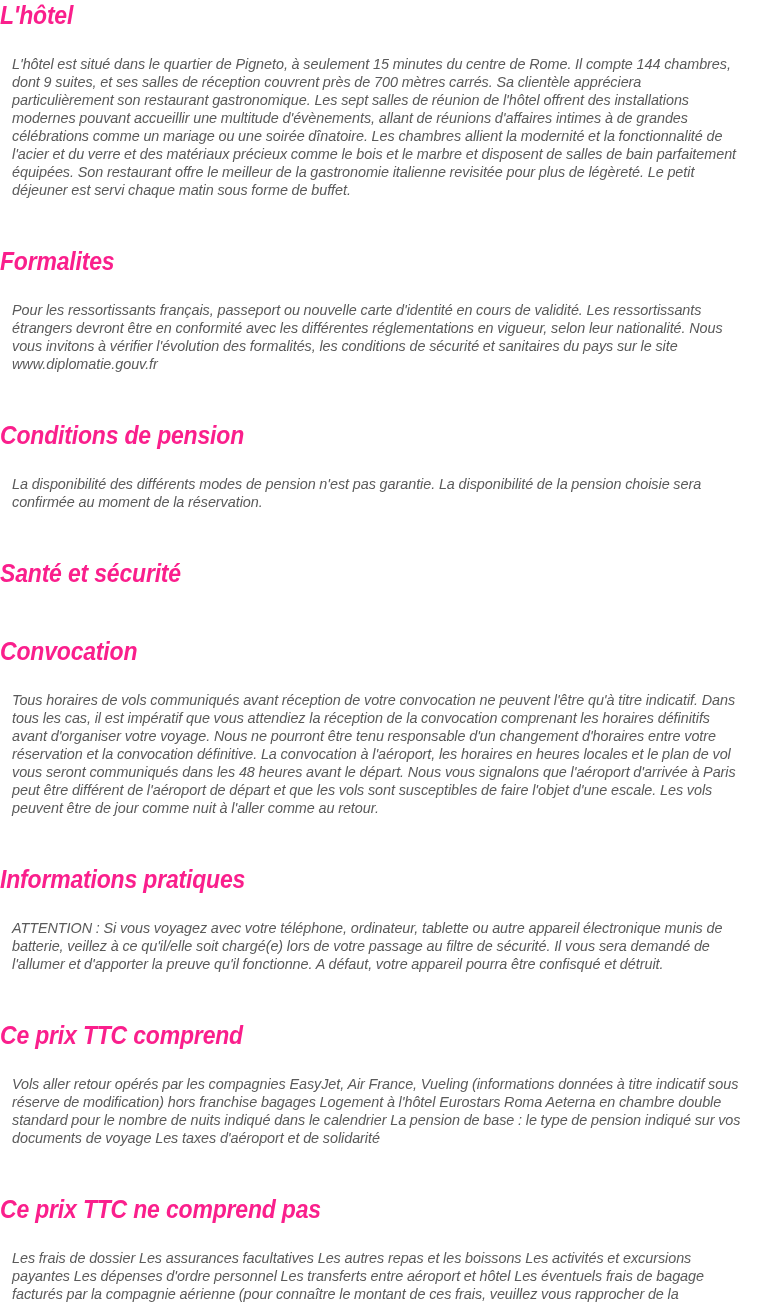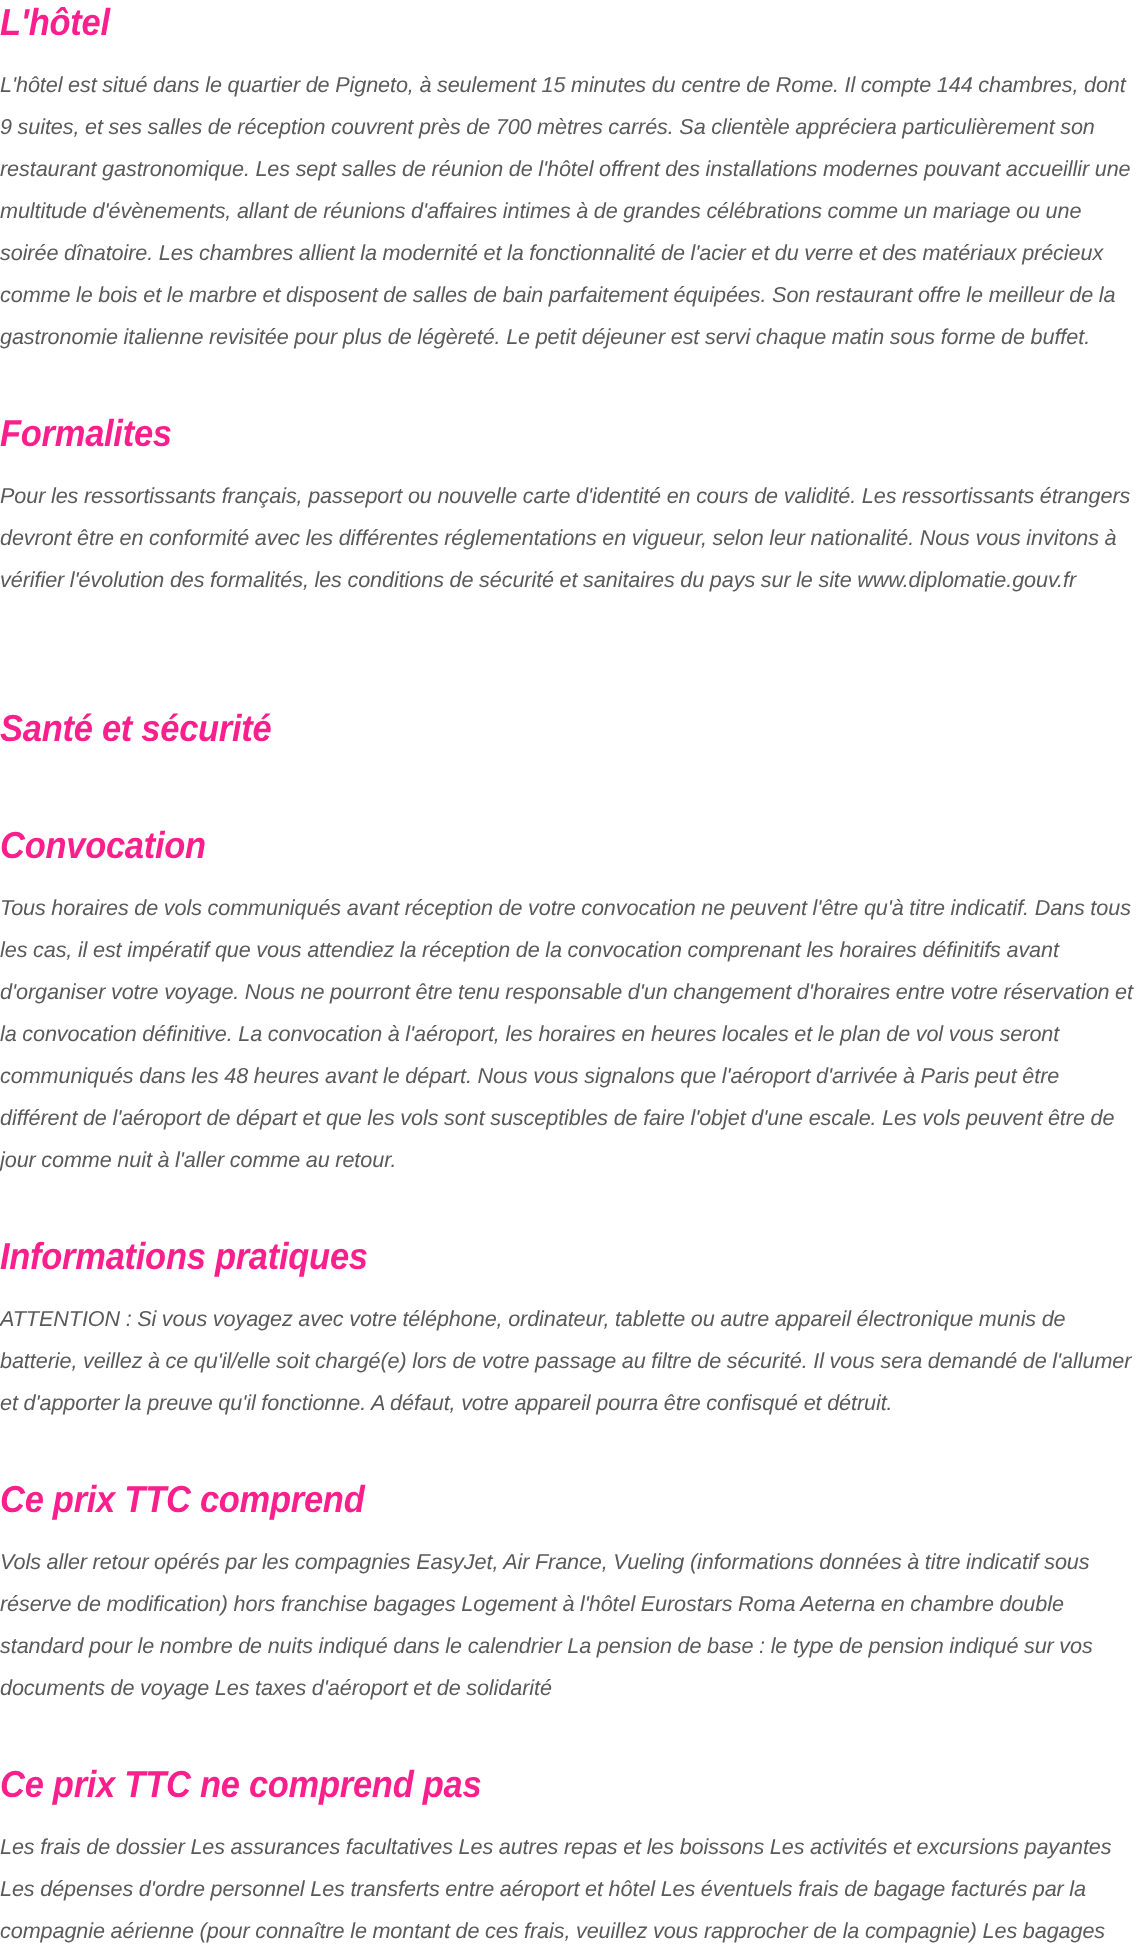--- a/index.html
+++ b/index.html
@@ -41,23 +41,23 @@
     transform: scaleX(0.92);
     transform-origin: left center;
     white-space: nowrap;
   }
 
   p.section-body {
     font-family: "Liberation Sans", "DejaVu Sans", sans-serif;
     font-style: italic;
     font-weight: normal;
     font-size: 14.4px;
-    line-height: 28px;
+    line-height: 18px;
     color: #5a5a5a;
-    margin: 0;
+    margin: 12px;
     padding: 0;
     text-align: left;
     letter-spacing: -0.05px;
     word-spacing: -0.2px;
   }
 
   
   .sp-heading-to-body { height: 13px; }
   .sp-body-to-heading { height: 35px; }
 
@@ -77,20 +77,25 @@
   <div class="sp-body-to-heading"></div>
 
   <section class="doc-section">
     <h2 class="section-heading">Formalites</h2>
     <div class="sp-heading-to-body"></div>
     <p class="section-body">Pour les ressortissants français, passeport ou nouvelle carte d'identité en cours de validité. Les ressortissants étrangers devront être en conformité avec les différentes réglementations en vigueur, selon leur nationalité. Nous vous invitons à vérifier l'évolution des formalités, les conditions de sécurité et sanitaires du pays sur le site www.diplomatie.gouv.fr</p>
   </section>
 
   <div class="sp-body-to-heading"></div>
 
+  <section class="doc-section">
+    <h2 class="section-heading">Conditions de pension</h2>
+    <div class="sp-heading-to-body"></div>
+    <p class="section-body">La disponibilité des différents modes de pension n'est pas garantie. La disponibilité de la pension choisie sera confirmée au moment de la réservation.</p>
+  </section>
 
   <div class="sp-body-to-heading"></div>
 
   <section class="doc-section">
     <h2 class="section-heading">Santé et sécurité</h2>
     <div class="sp-heading-to-body"></div>
   </section>
 
   <div class="sp-body-to-heading"></div>
 

